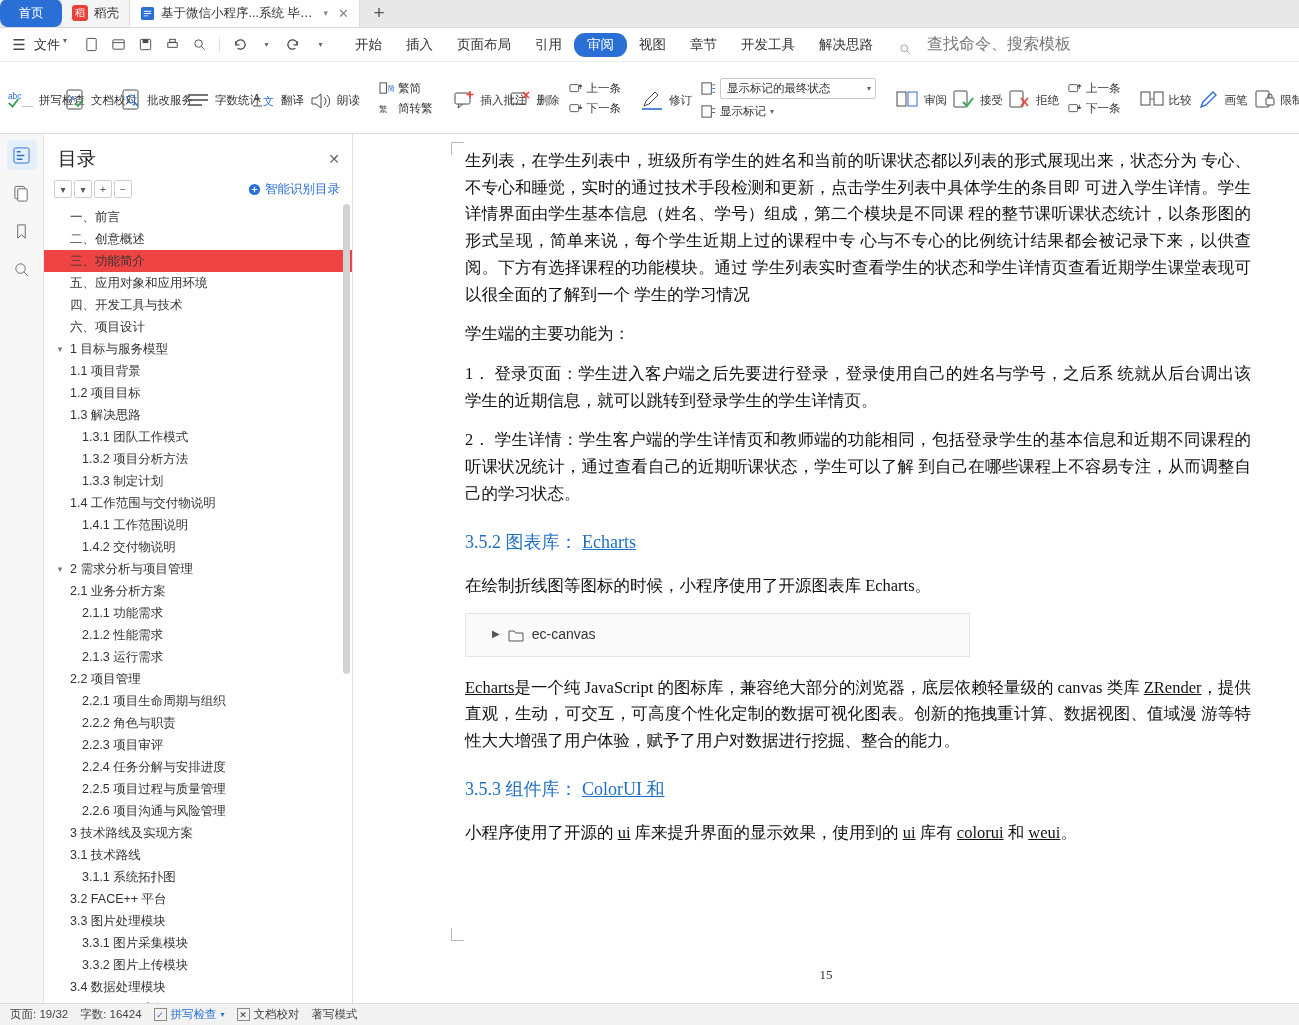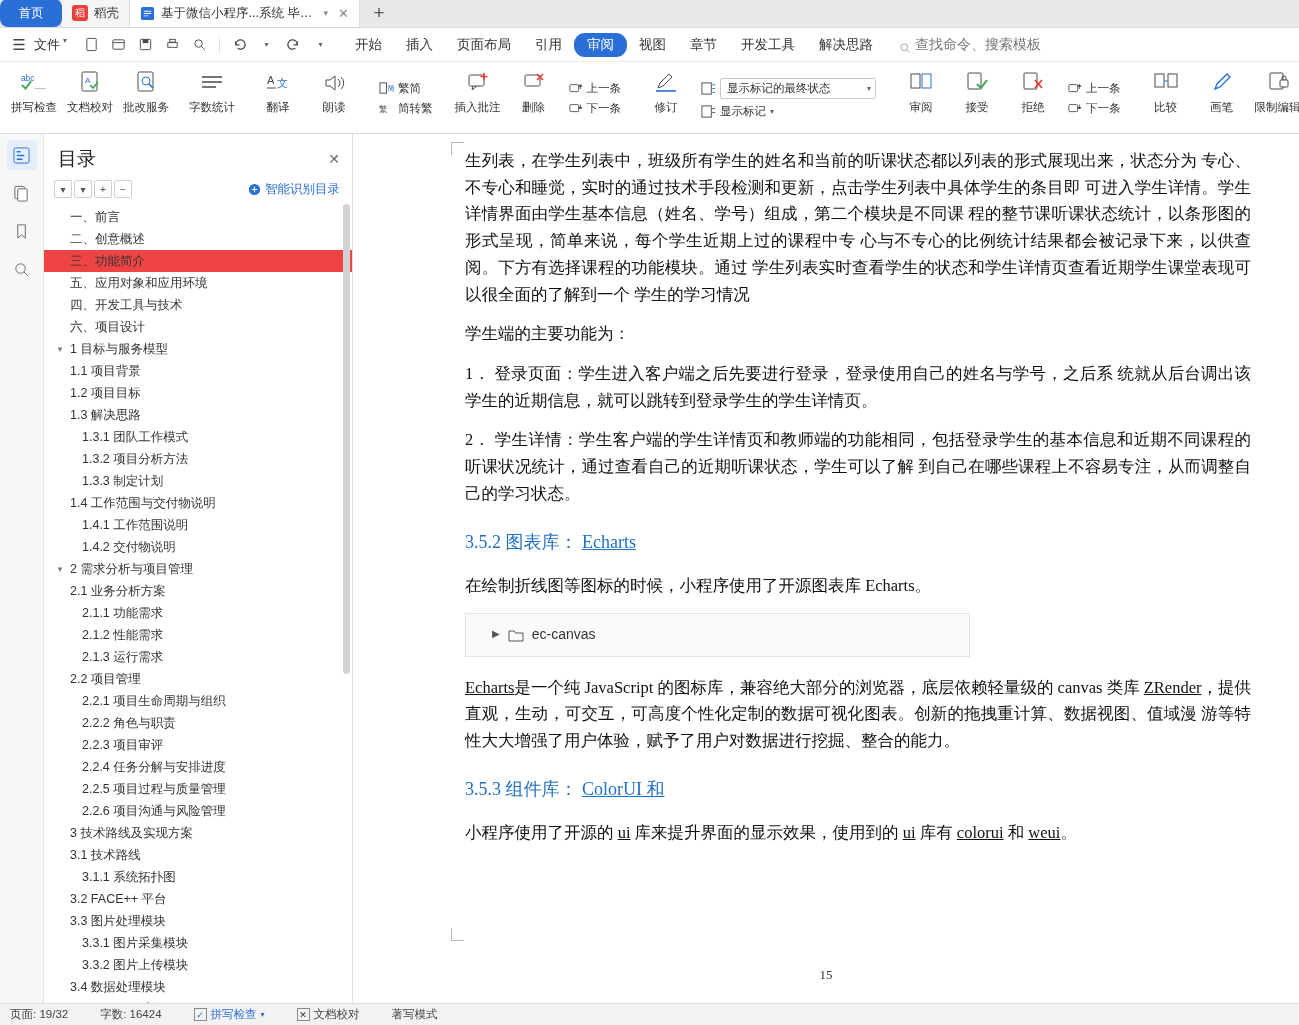--- a/index.html
+++ b/index.html
@@ -43,31 +43,31 @@
     gap: 0; padding: 0 6px; flex: none; border-bottom: 1px solid #ececec;
   }
   .hamb { width: 26px; text-align: center; font-size: 15px; color: #444; }
   .filebtn { display: flex; align-items: flex-start; gap: 3px; font-size: 13px; color: #333; padding: 2px 8px 2px 2px; }
   .qtools { display: flex; align-items: center; gap: 2px; margin-left: 4px; }
   .qbtn { width: 25px; height: 24px; display: flex; align-items: center; justify-content: center; color: #4a4a4a; }
   .qsep { width: 1px; height: 16px; background: #e0e0e0; margin: 0 5px; }
   .rtabs { display: flex; align-items: center; margin-left: 10px; }
   .rtab { font-size: 13.5px; color: #333; padding: 4px 12px; border-radius: 3px; }
   .rtab.sel { background: #2a6fd6; color: #fff; border-radius: 11px; padding: 3px 13px; }
-  .searchbox { display: flex; align-items: flex-end; gap: 4px; font-size: 14px; color: #777; margin-left: 14px; }
+  .searchbox { display: flex; align-items: flex-end; gap: 16px; font-size: 16px; color: #777; margin-left: 14px; }
 
   
   .ribbon {
     height: 72px; background: #ffffff; display: flex; align-items: stretch;
     padding: 2px 4px 0 6px; flex: none; border-bottom: 1px solid #dcdcdc; overflow: hidden;
   }
   .rgroup { display: flex; align-items: stretch; }
   .rsep { width: 1px; background: #ececec; margin: 6px 5px; }
   .rbtn {
-    width: 56px; display: flex; flex-direction: column; align-items: center; justify-content: flex-start;
+    width: 56px; display: flex; flex-direction: row; align-items: center; justify-content: flex-start;
     padding-top: 4px; font-size: 11.5px; color: #333; gap: 3px; line-height: 1.15; text-align: center;
   }
   .rbtn .ic { height: 30px; display: flex; align-items: center; justify-content: center; }
   .rbtn .lb { white-space: nowrap; }
   .rstack { display: flex; flex-direction: column; justify-content: center; gap: 1px; padding: 3px 2px; }
   .srow { display: flex; align-items: center; gap: 4px; font-size: 11.5px; color: #333; padding: 2px 5px; white-space: nowrap; }
   .combo {
     height: 21px; border: 1px solid #c9c9c9; background: #fff; border-radius: 2px;
     display: flex; align-items: center; padding: 0 4px 0 6px; font-size: 11.5px; color: #333;
     min-width: 156px; justify-content: space-between;
@@ -122,21 +122,21 @@
     font-family: "Liberation Sans", sans-serif; width: 505px;
   }
   .pagenum { position: absolute; left: 0; right: 0; bottom: 18px; text-align: center; font-size: 13px; color: #333; font-family: "Liberation Serif", serif;}
   .cropmark { position: absolute; width: 13px; height: 13px; }
   .cm-tl { border-left: 1px solid #b9b9b9; border-top: 1px solid #b9b9b9; }
   .cm-bl { border-left: 1px solid #b9b9b9; border-bottom: 1px solid #b9b9b9; }
 
   
   .statusbar {
     height: 22px; background: #f2f2f2; border-top: 1px solid #dcdcdc; display: flex; align-items: center;
-    gap: 32px; padding: 0 10px; font-size: 11.5px; color: #444; flex: none;
+    gap: 12px; padding: 0 10px; font-size: 11.5px; color: #444; flex: none;
   }
   .sbitem { display: flex; align-items: center; gap: 4px; }
   .sbbox { width: 13px; height: 13px; border: 1px solid #8a8a8a; display: inline-flex; align-items: center; justify-content: center; font-size: 9px; color: #333;}
   .accent { color: #2a6fd6; }
   svg { display: block; }
 </style>
 </head>
 <body>
 
 <div class="app">

